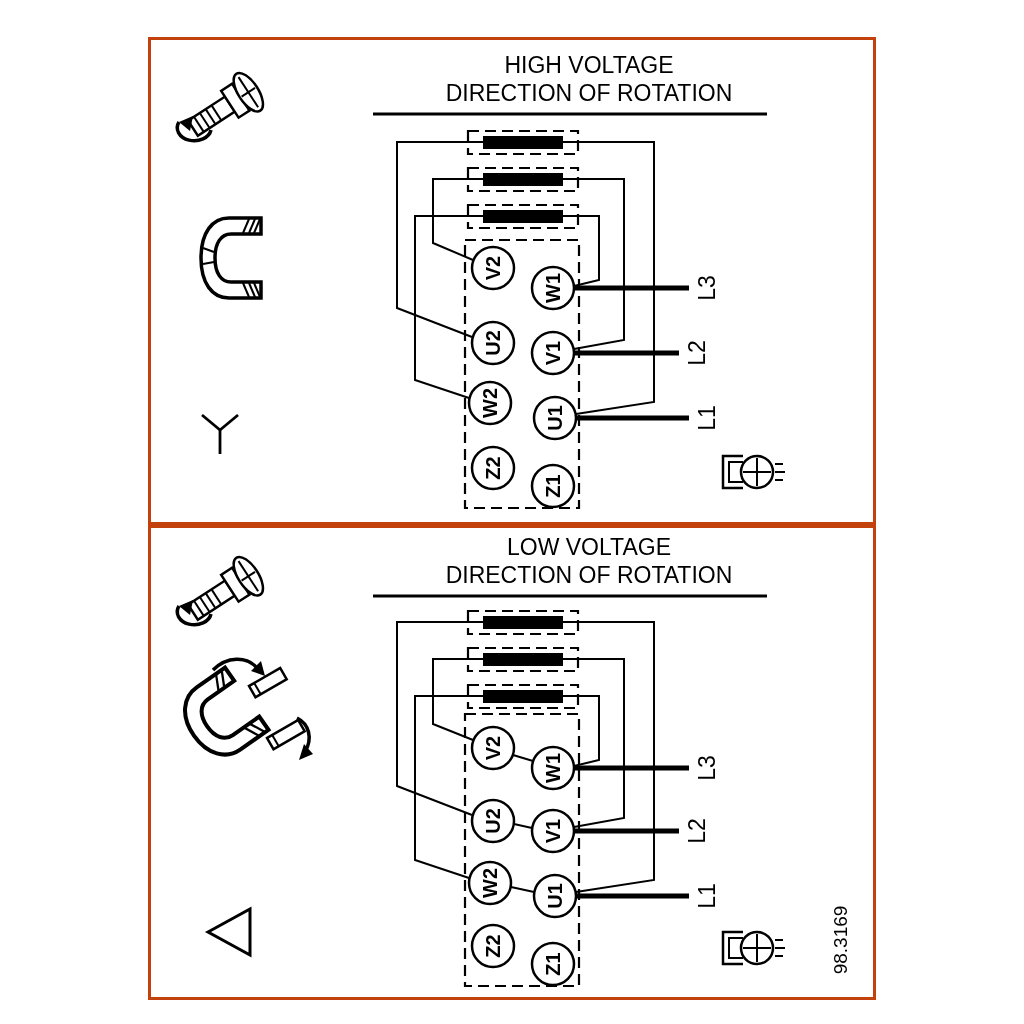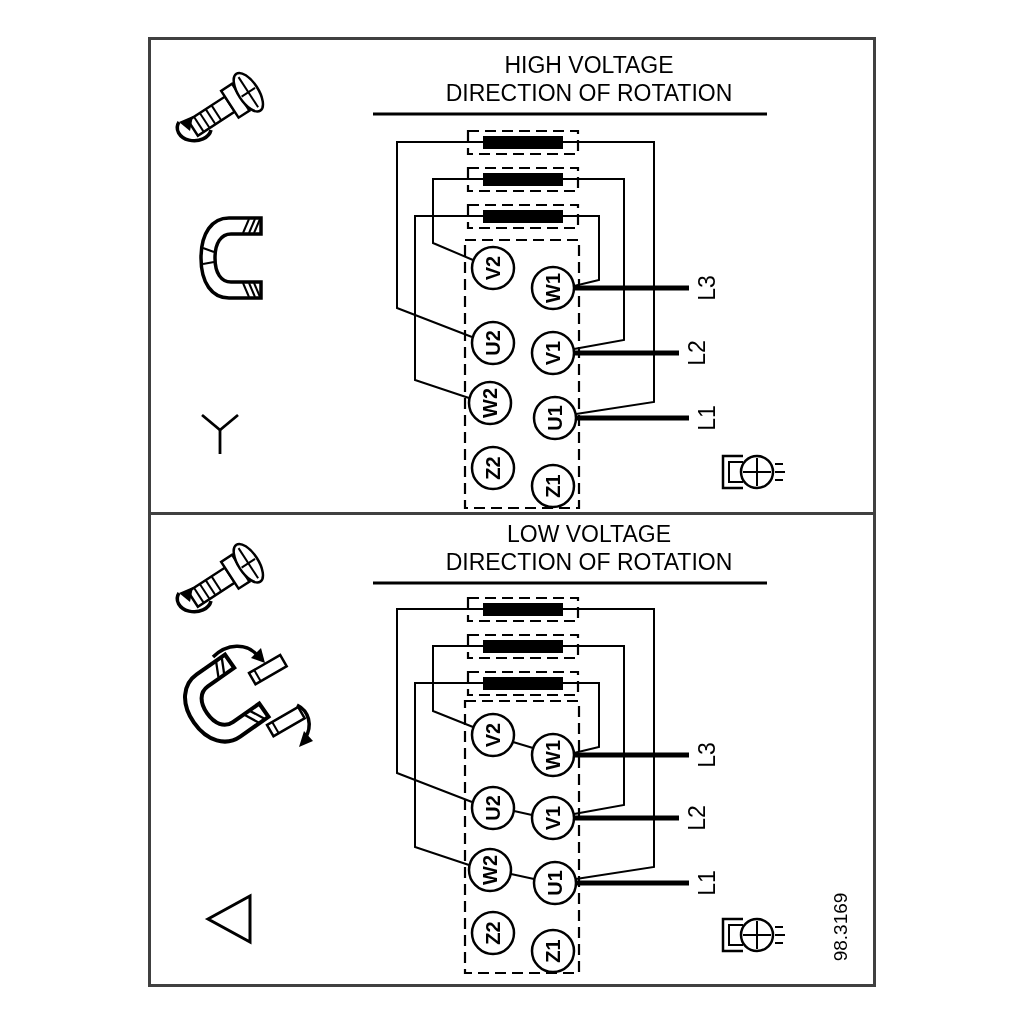--- a/index.html
+++ b/index.html
@@ -1,19 +1,19 @@
 <!DOCTYPE html>
 <html><head>
 <meta charset="utf-8">
 <style>
   html,body{margin:0;padding:0;background:#fff;}
   .page{position:relative;width:1024px;height:1024px;background:#fff;font-family:"Liberation Sans",sans-serif;overflow:hidden;}
-  .panel{position:absolute;left:148px;width:728px;border:3px solid #404040;background:#fff;box-sizing:border-box;}
+  .panel{position:absolute;left:148px;width:728px;border:3px solid #c2410c;background:#fff;box-sizing:border-box;}
   .panel-high{top:37px;height:488px;}
-  .panel-low{top:512px;height:475px;}
+  .panel-low{top:525px;height:475px;}
   svg{display:block;}
   .title{font-family:"Liberation Sans",sans-serif;font-size:23px;fill:#000;text-anchor:middle;}
   .tlabel{font-family:"Liberation Sans",sans-serif;font-size:20px;font-weight:bold;fill:#000;text-anchor:middle;}
   .llabel{font-family:"Liberation Sans",sans-serif;font-size:23px;fill:#000;text-anchor:middle;}
   .num{font-family:"Liberation Sans",sans-serif;font-size:19px;fill:#000;text-anchor:middle;}
   .wire{fill:none;stroke:#000;stroke-width:2;}
   .dash{fill:none;stroke:#000;stroke-width:2.2;stroke-dasharray:11 6;}
   .bar{fill:#000;stroke:none;}
   .term{fill:#fff;stroke:#000;stroke-width:2.5;}
   .lline{stroke:#000;stroke-width:5;}

